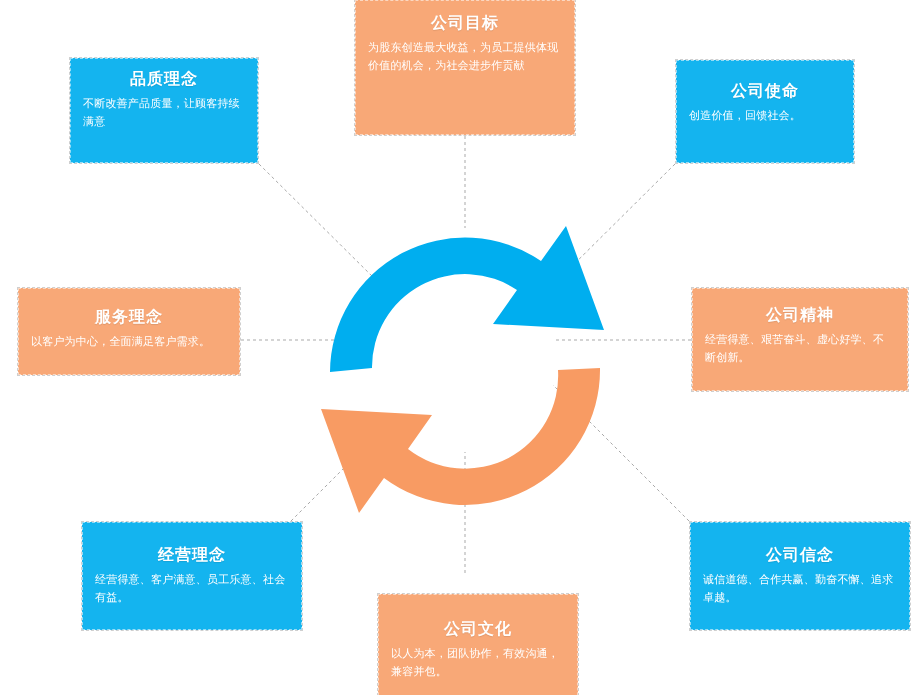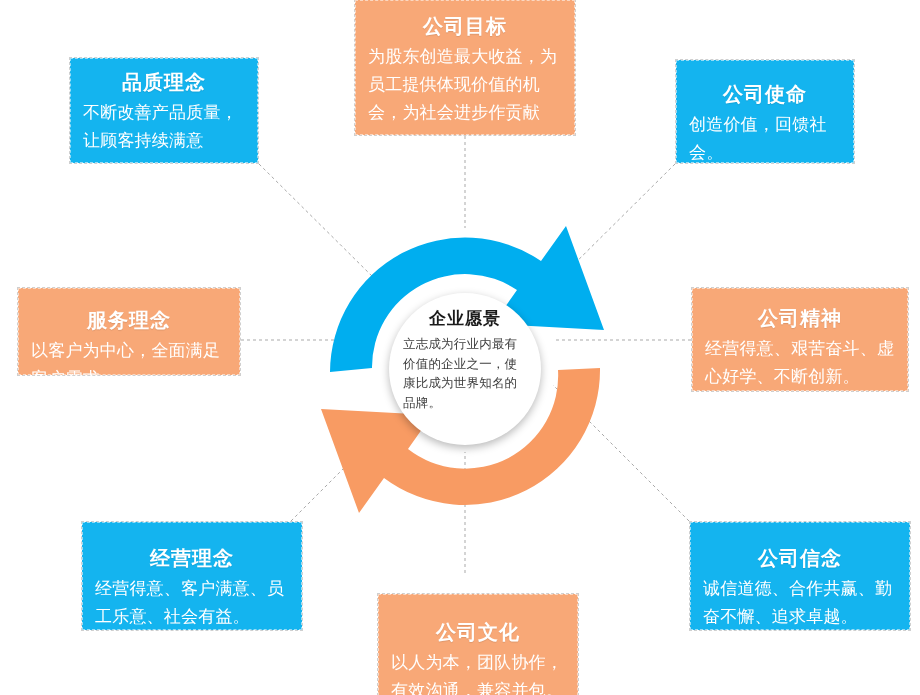--- a/index.html
+++ b/index.html
@@ -76,30 +76,30 @@
     border: 1px dashed rgba(255,255,255,0.55);
     outline: 1px dashed rgba(150,150,150,0.45);
     outline-offset: 0px;
   }
   .node.blue  { background: #14B4EF; }
   .node.orange{ background: #F8A877; }
 
   .node-title {
     color: #ffffff;
     font-weight: bold;
-    font-size: 20px;
+    font-size: 16px;
     text-align: center;
     letter-spacing: 1px;
     line-height: 1.3;
     margin: 0 0 4px 0;
     text-shadow: 0 1px 1px rgba(0,0,0,0.10);
   }
   .node-body {
     color: #ffffff;
-    font-size: 17px;
+    font-size: 11px;
     line-height: 1.65;
     text-align: left;
     letter-spacing: 0.2px;
   }
 
   
   #node-quality   { left: 70px;  top: 58px;  width: 188px; height: 105px; }
   #node-goal      { left: 355px; top: 0px;   width: 220px; height: 135px; padding-top: 12px; }
   #node-mission   { left: 676px; top: 60px;  width: 178px; height: 103px; padding-top: 20px; }
   #node-service   { left: 18px;  top: 288px; width: 222px; height: 87px; padding-top: 18px; }
@@ -144,24 +144,20 @@
                A 135 135 0 0 1 384 478
                L 359 513
                L 321 409
                L 432 415
                L 408 449
                A 93 93 0 0 0 558 370
                Z"></path>
     </g>
   </svg>
 
-  <div class="center-circle">
-    <div class="center-title">企业愿景</div>
-    <div class="center-body">立志成为行业内最有价值的企业之一，使康比成为世界知名的品牌。</div>
-  </div>
 
   <div class="node blue" id="node-quality">
     <div class="node-title">品质理念</div>
     <div class="node-body">不断改善产品质量，让顾客持续满意</div>
   </div>
 
   <div class="node orange" id="node-goal">
     <div class="node-title">公司目标</div>
     <div class="node-body">为股东创造最大收益，为员工提供体现价值的机会，为社会进步作贡献</div>
   </div>

